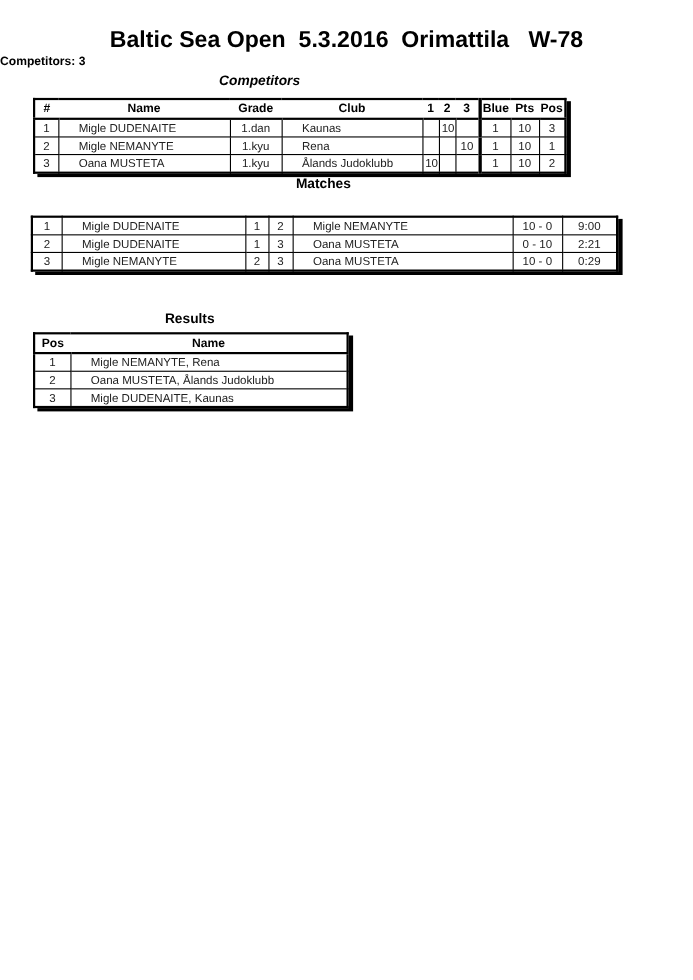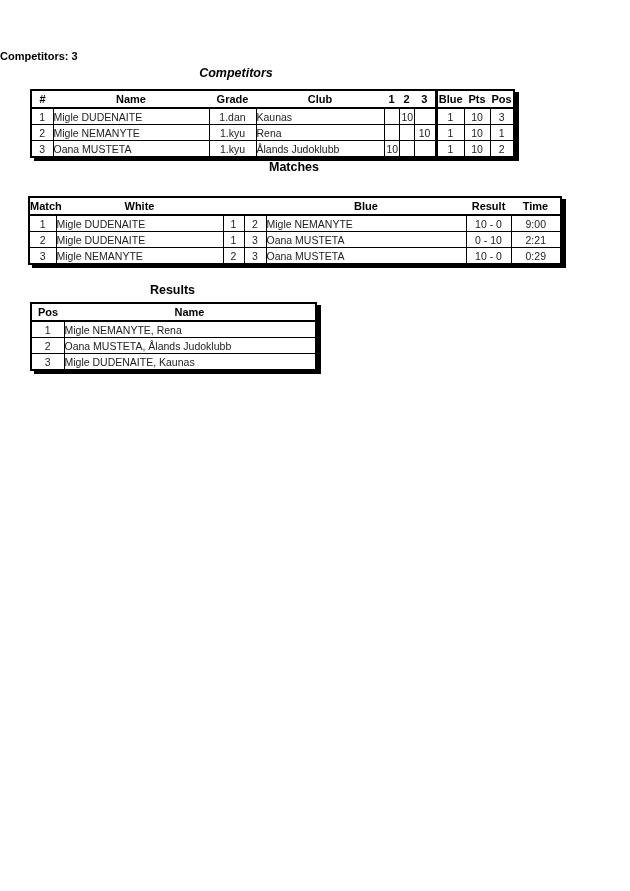--- a/index.html
+++ b/index.html
@@ -67,28 +67,29 @@
   }
   table.grid td {
     border: 1px solid #000;
     height: 15px;
     padding: 0 2px;
     text-align: center;
     white-space: nowrap;
     overflow: hidden;
     vertical-align: middle;
   }
-  table.grid td.tl { text-align: left; padding-left: 0; }
+  table.grid td.tl { text-align: left; padding-left: 18px; }
   .thickl { border-left: 3px solid #000 !important; }
 </style>
 </head>
 <body>
 
 <div class="page">
 
+  <div class="doc-title">Baltic Sea Open  5.3.2016  Orimattila   W-78</div>
   <div class="comp-count">Competitors: 3</div>
 
   <div class="section-label label-competitors">Competitors</div>
   <table class="grid tbl-competitors">
     <colgroup>
       <col style="width:22px">
         <col style="width:156px">
         <col style="width:47px">
         <col style="width:128px">
       <col style="width:15px">
@@ -155,29 +156,20 @@
     <colgroup>
       <col style="width:27px">
         <col style="width:167px">
         <col style="width:21px">
         <col style="width:22px">
       <col style="width:200px">
         <col style="width:45px">
         <col style="width:50px">
     </colgroup>
     <tbody>
-        <tr>
-      <th>Match</th>
-      <th>White</th>
-      <th></th>
-      <th></th>
-      <th>Blue</th>
-      <th>Result</th>
-      <th>Time</th>
-    </tr>
     <tr>
       <td>1</td>
       <td class="tl">Migle DUDENAITE</td>
       <td>1</td>
       <td>2</td>
       <td class="tl">Migle NEMANYTE</td>
       <td>10 - 0</td>
       <td>9:00</td>
     </tr>
     <tr>

